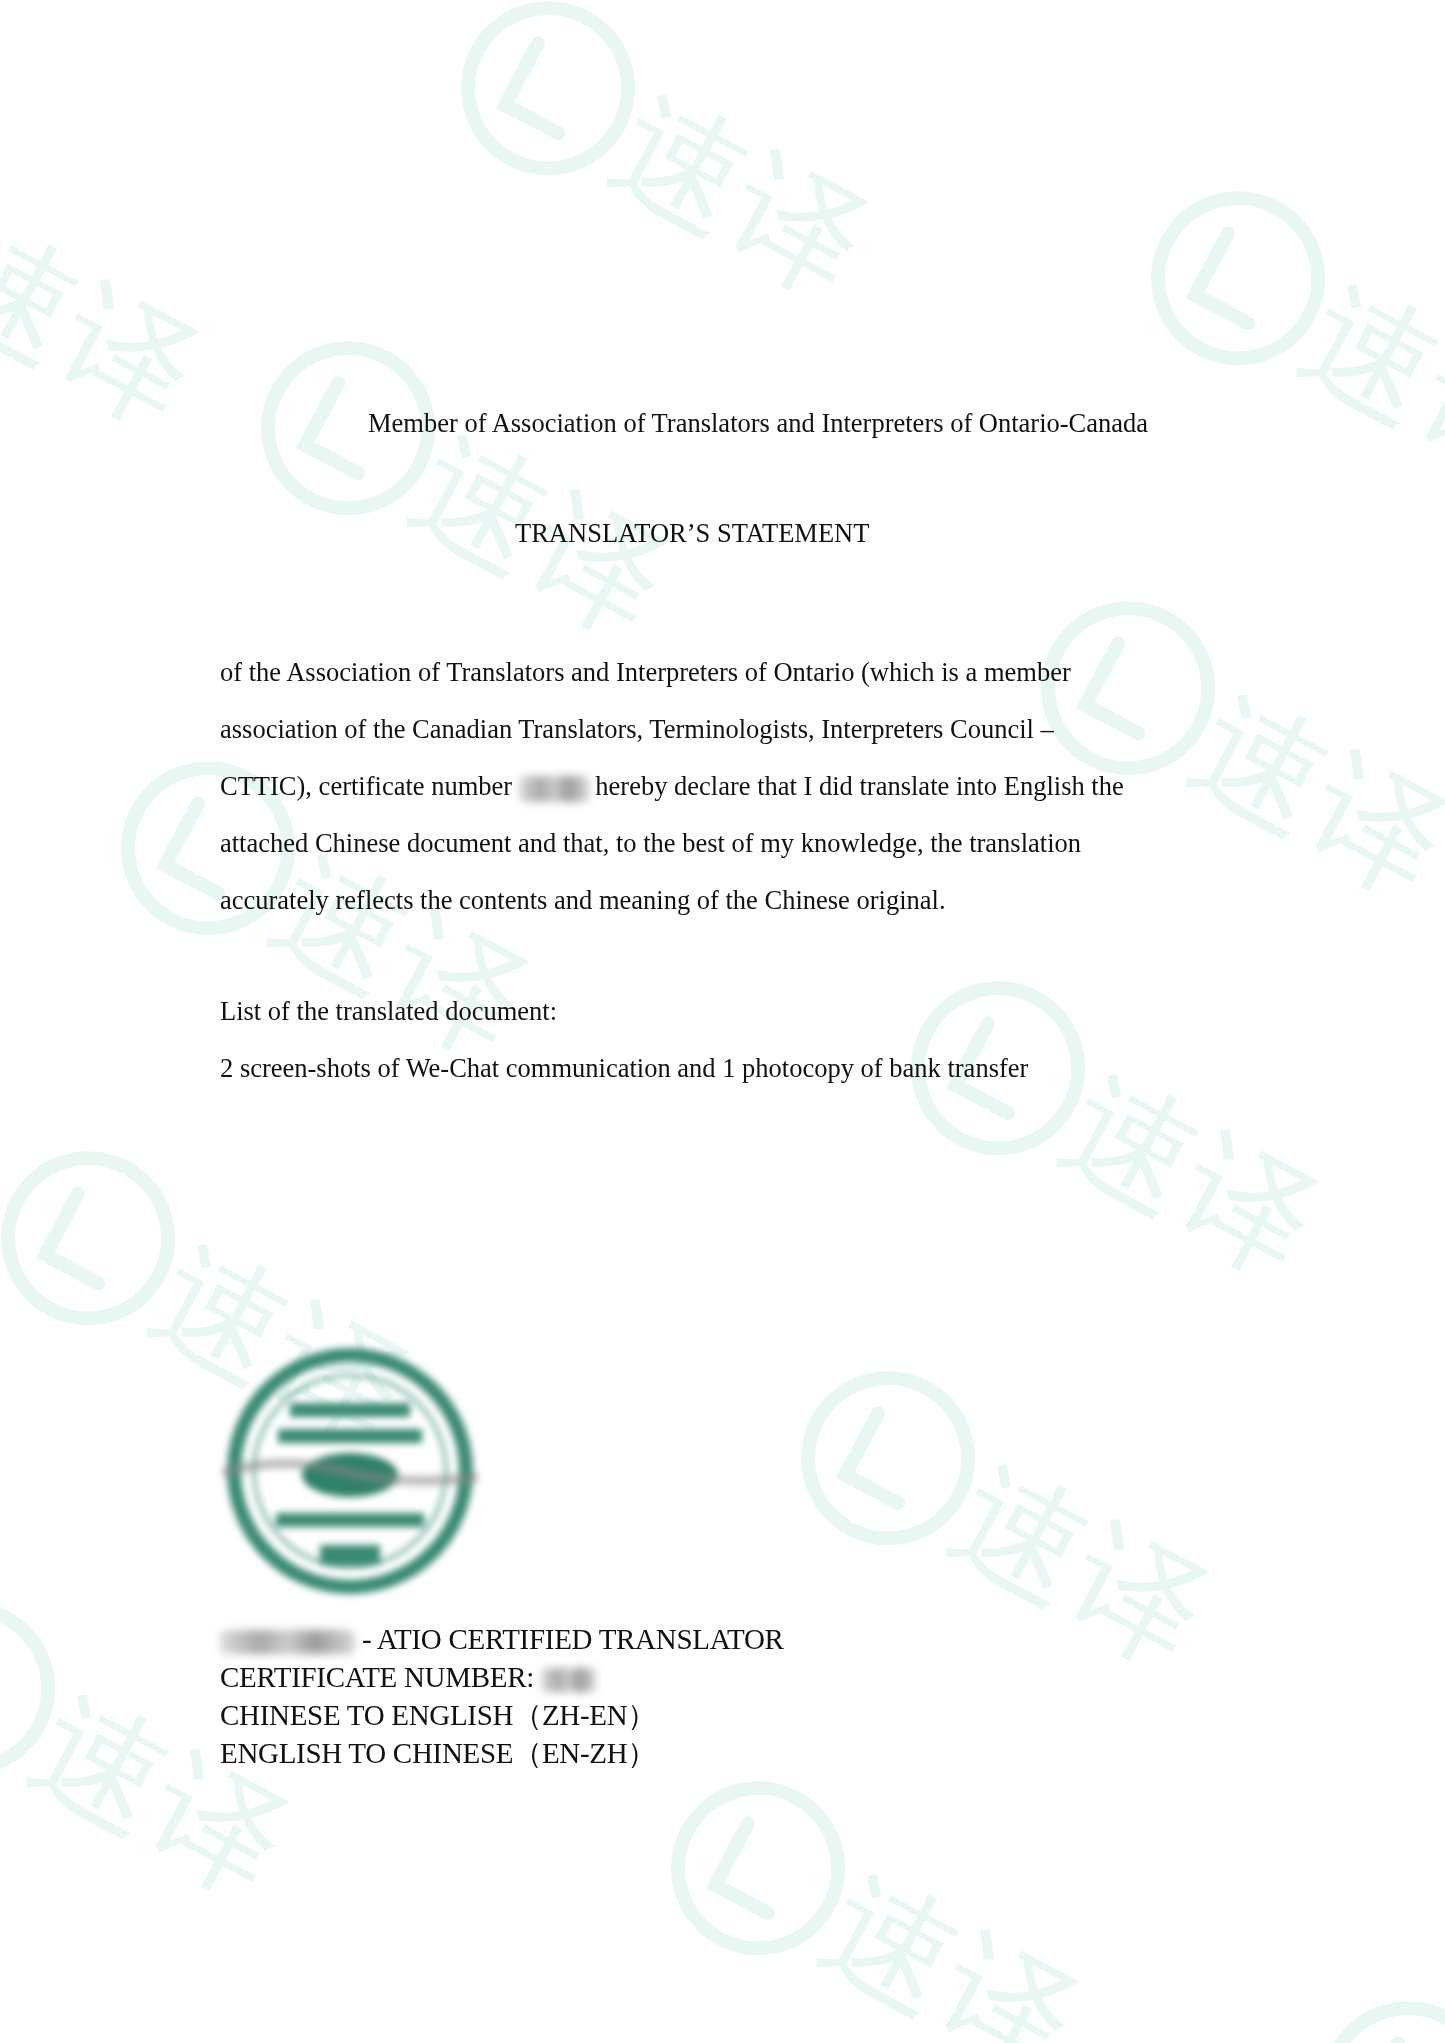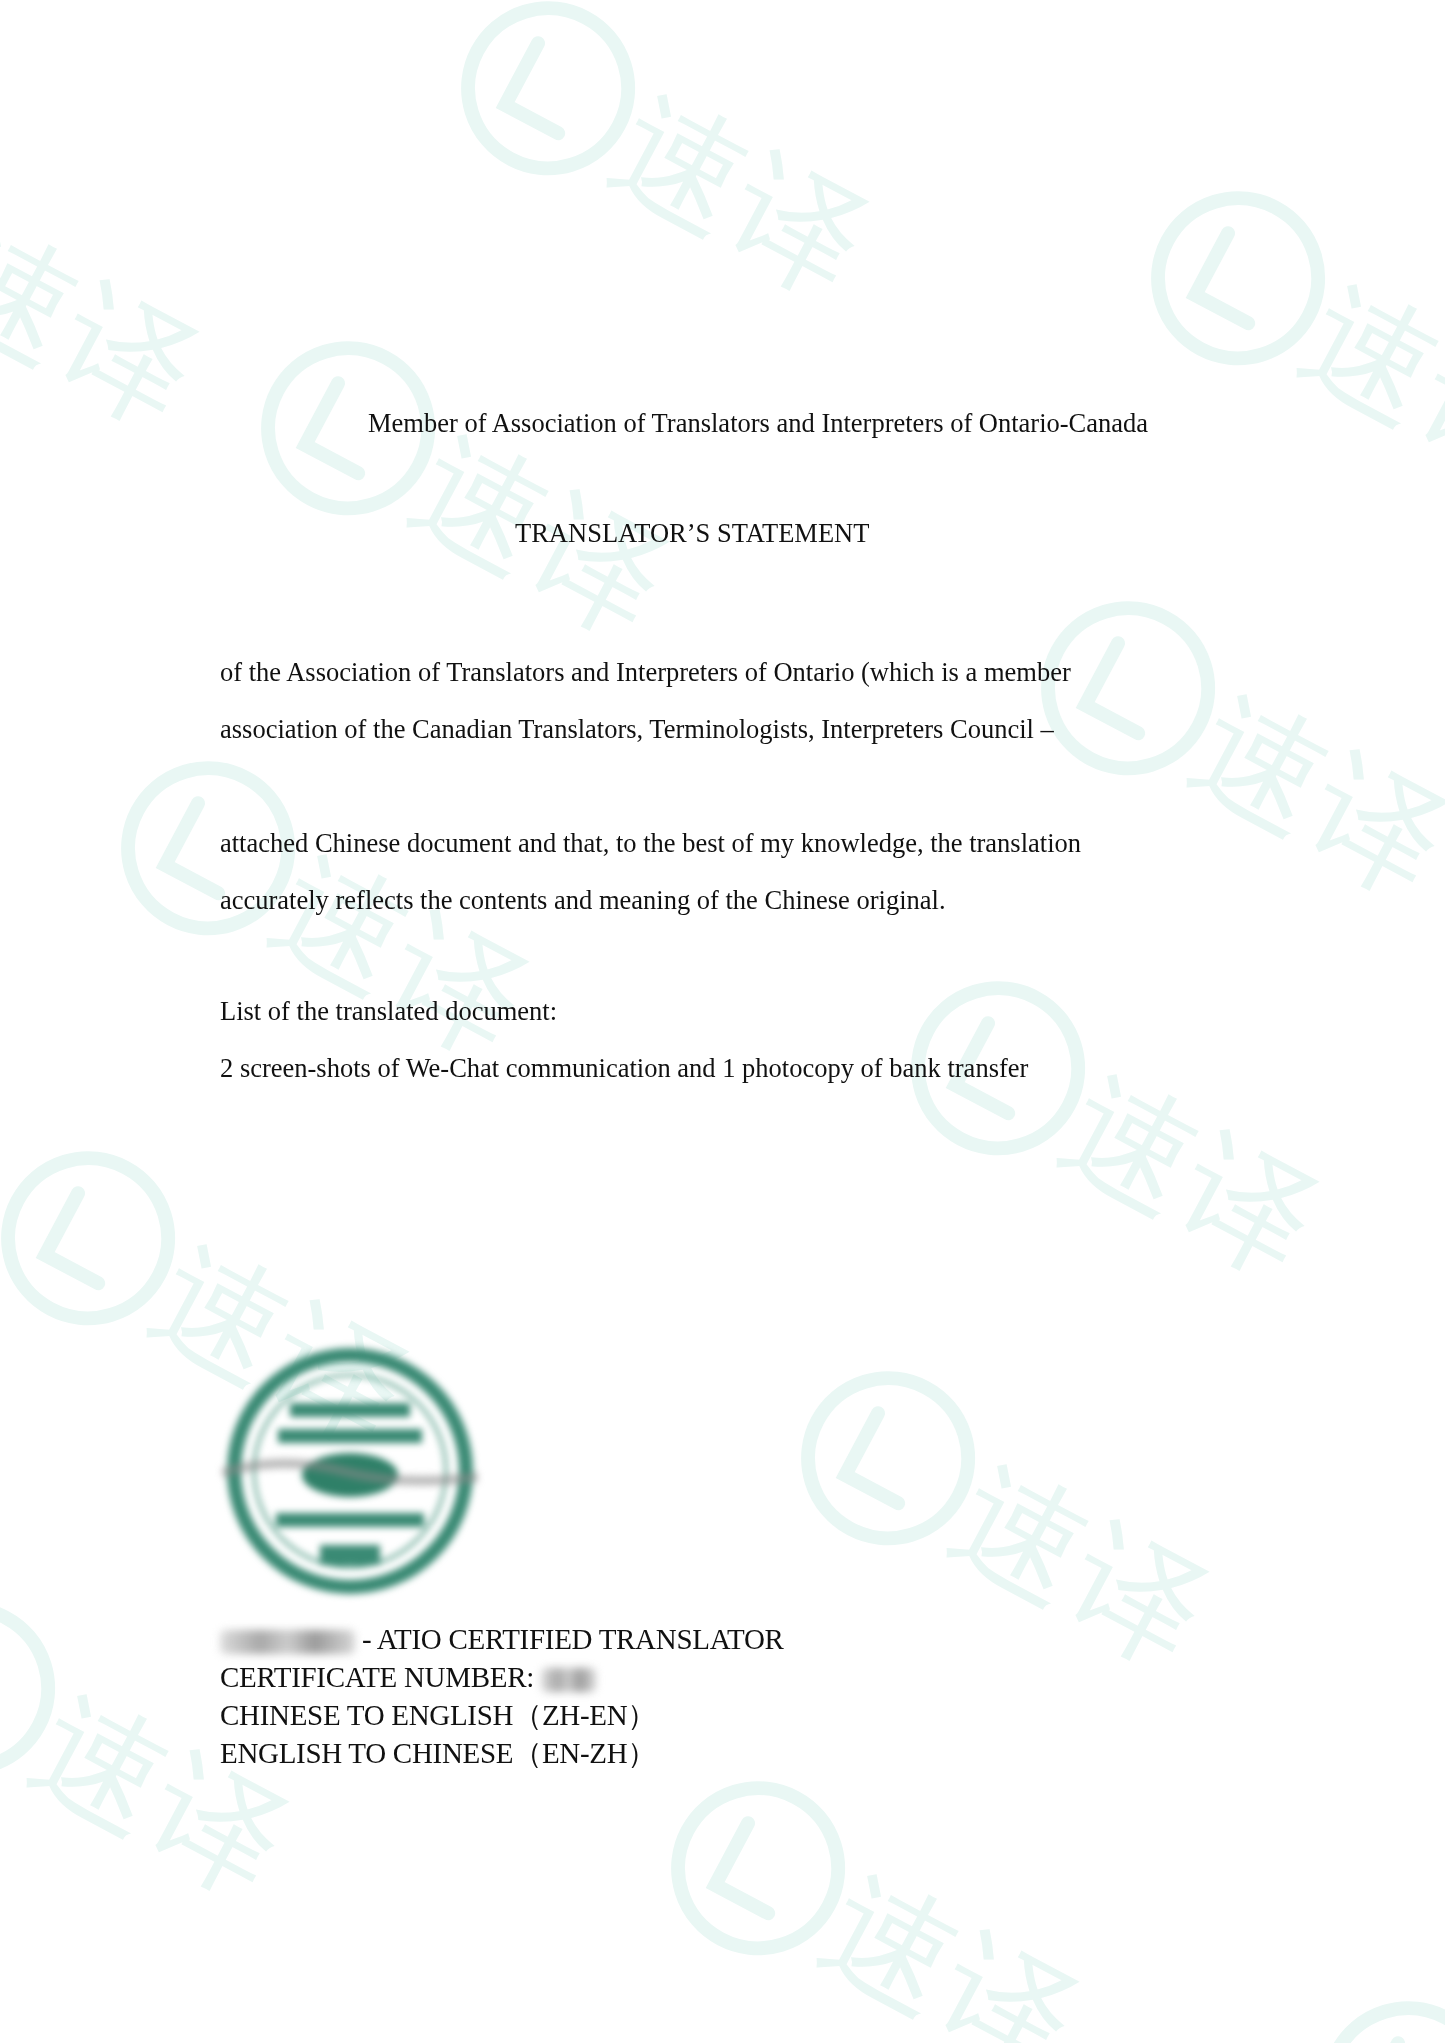--- a/index.html
+++ b/index.html
@@ -109,20 +109,21 @@
         <text x="175" y="150" font-size="130" fill="#e9f7f4" font-family="DejaVu Sans, sans-serif">速译</text>
       </svg></div>
 </div>
 
 <div class="content">
   <div class="line header-line">Member of Association of Translators and Interpreters of Ontario-Canada</div>
   <div class="line title">TRANSLATOR’S STATEMENT</div>
 
   <div class="line para" style="top:659px">of the Association of Translators and Interpreters of Ontario (which is a member</div>
   <div class="line para" style="top:716px">association of the Canadian Translators, Terminologists, Interpreters Council –</div>
+  <div class="line para" style="top:773px"><span>CTTIC), certificate number </span><span class="blur" style="width:70px"></span><span> hereby declare that I did translate into English the</span></div>
   <div class="line para" style="top:830px">attached Chinese document and that, to the best of my knowledge, the translation</div>
   <div class="line para" style="top:887px">accurately reflects the contents and meaning of the Chinese original.</div>
 
   <div class="line para" style="top:998px">List of the translated document:</div>
   <div class="line para" style="top:1055px">2 screen-shots of We-Chat communication and 1 photocopy of bank transfer</div>
 
   <div class="seal">
     <svg viewBox="0 0 256 252">
       <circle cx="128" cy="126" r="116" fill="none" stroke="#3a8a74" stroke-width="14"></circle>
       <circle cx="128" cy="126" r="96" fill="none" stroke="#5aa08c" stroke-width="3"></circle>

